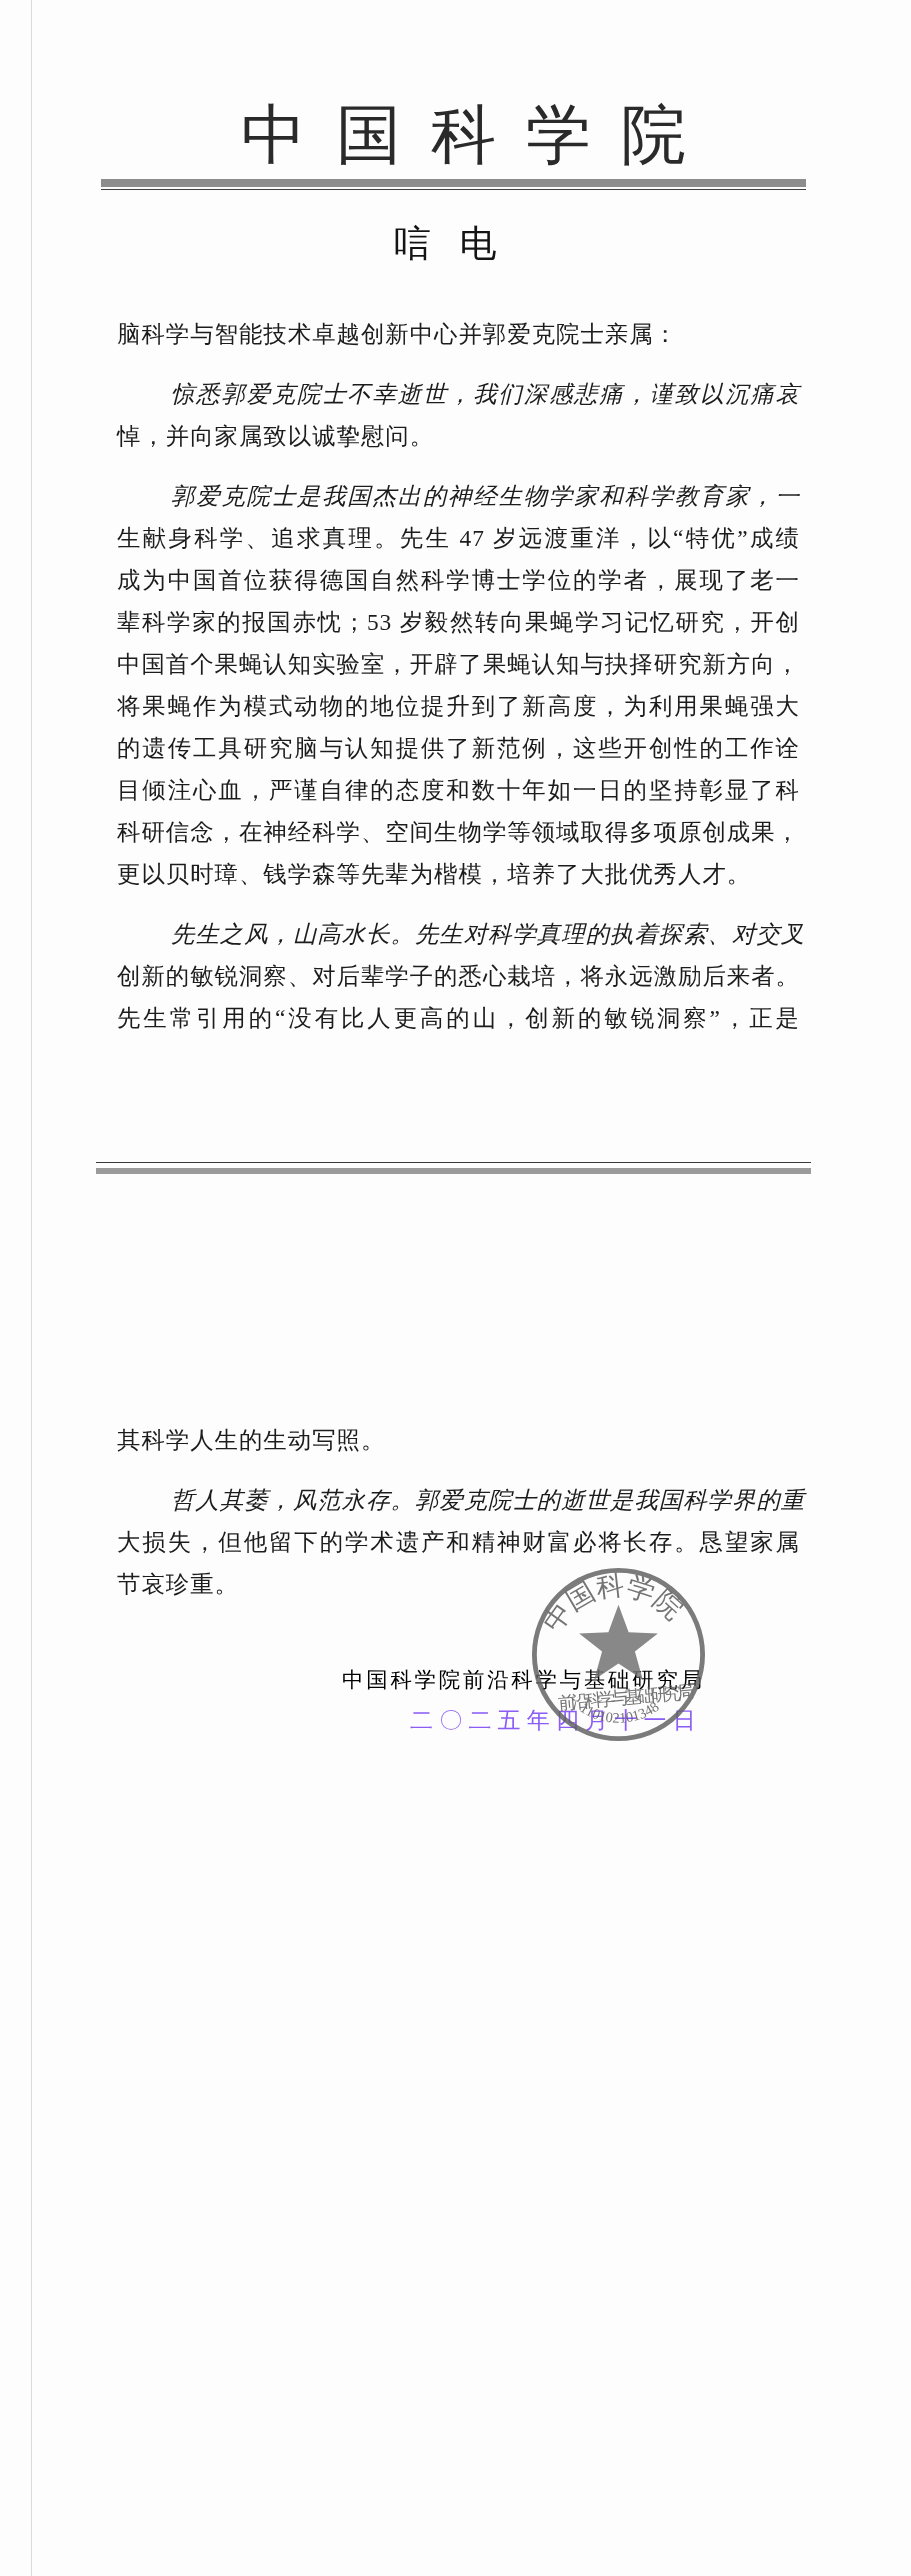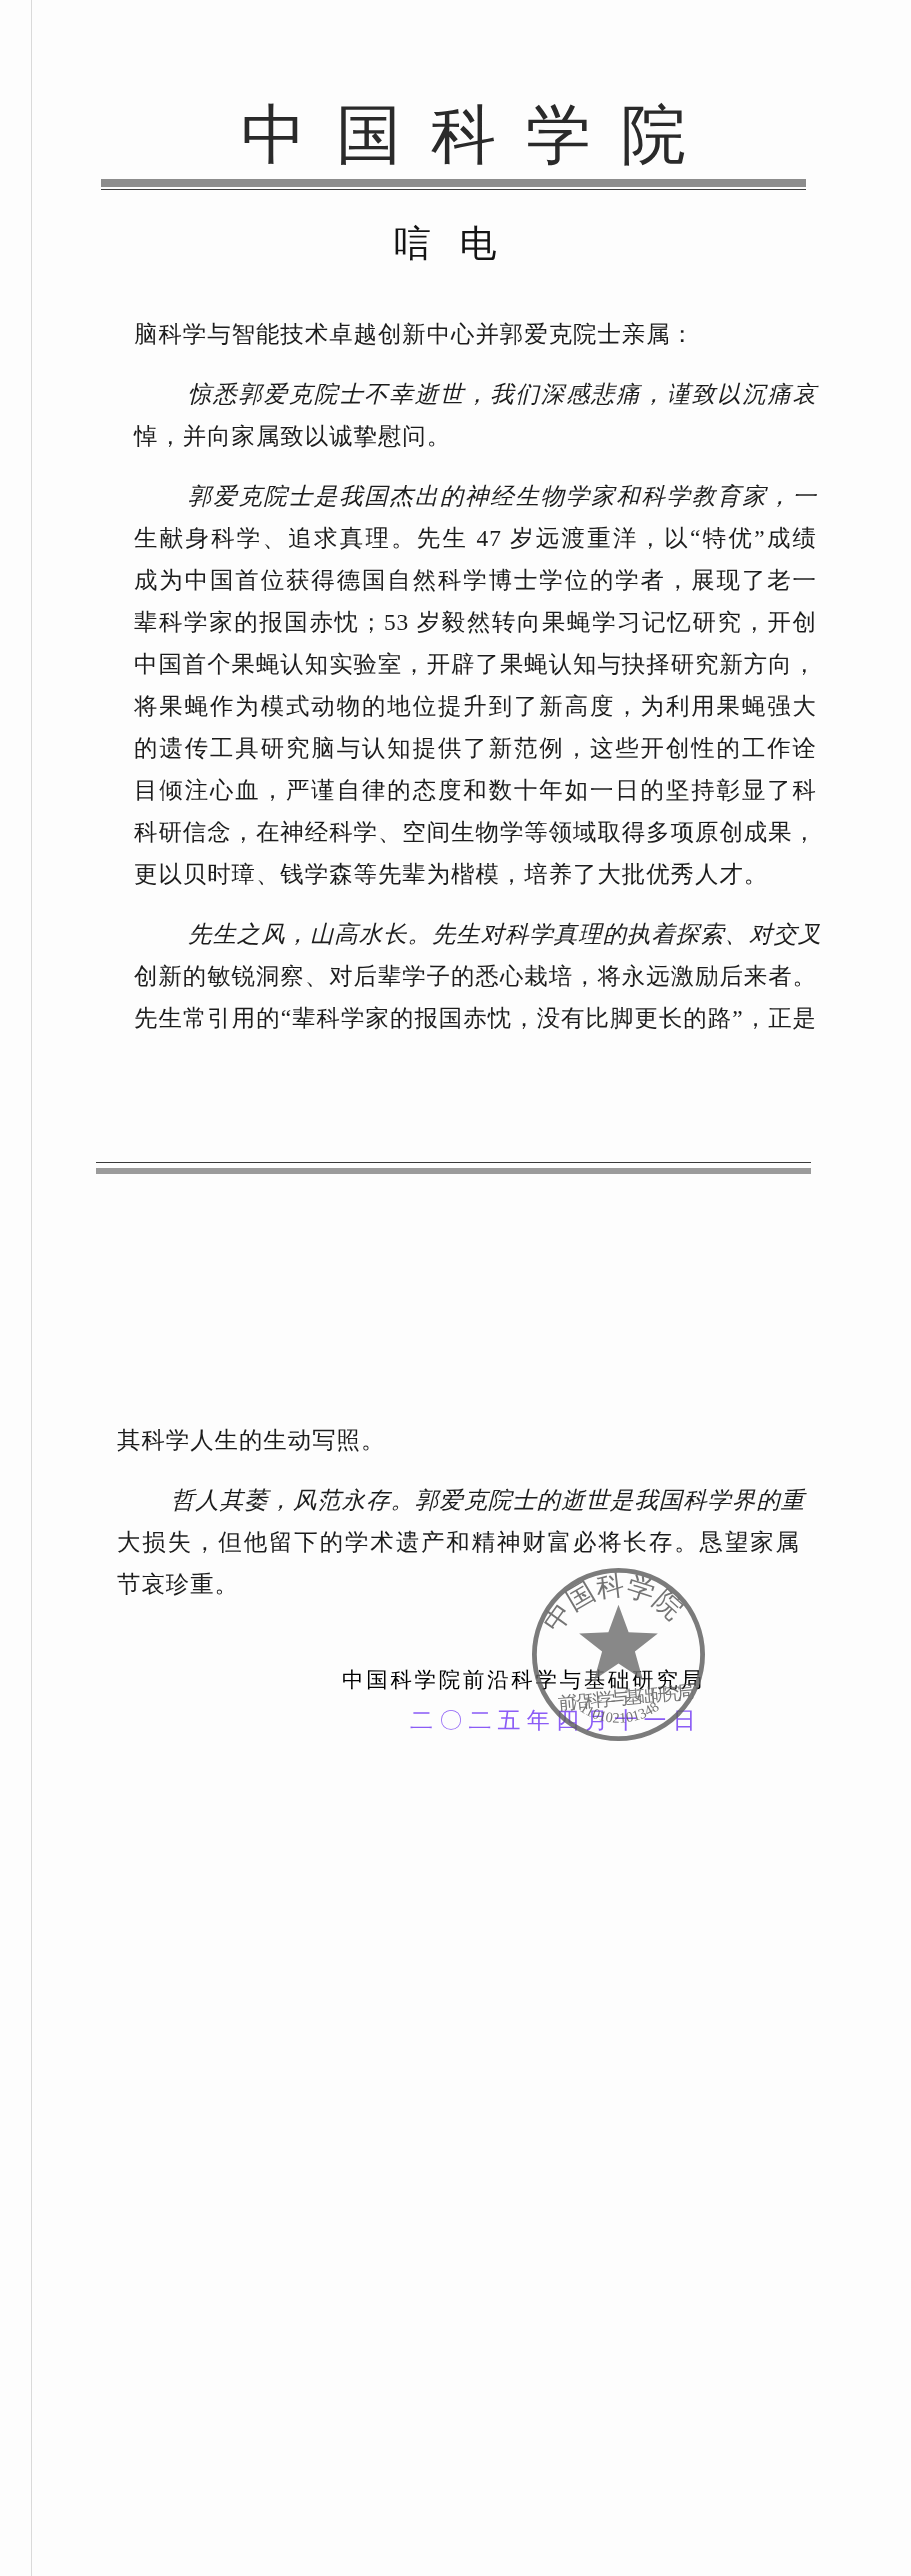--- a/index.html
+++ b/index.html
@@ -22,21 +22,21 @@
   .head-rule{position:absolute;left:101px;top:179px;width:705px;height:12.4px;}
   .head-rule .thick{position:absolute;left:0;top:0;width:100%;height:7.6px;background:#8d8d8d;}
   .head-rule .thin{position:absolute;left:0;top:9.6px;width:100%;height:1.4px;background:#3f3f3f;}
   .doc-title{
     position:absolute;left:394px;top:219px;
     font-size:37px;font-weight:400;letter-spacing:9.6px;white-space:nowrap;
     color:#141414;
   }
   
   .body-block{position:absolute;left:117px;width:683px;font-size:23.4px;letter-spacing:1px;}
-  #body-page1{top:313px;margin-left:17px;}
+  #body-page1{top:313px;}
   #body-page2{top:1419px;}
   .line{
     height:42px;line-height:42px;white-space:nowrap;
     text-align:justify;text-align-last:justify;
     color:#1c1c1c;
   }
   .line.no-j{text-align:left;text-align-last:left;}
   .line.ind{text-indent:54px;}
   .line.para-gap{margin-top:18px;font-style:italic;}
   
@@ -81,21 +81,21 @@
       <div class="line">成为中国首位获得德国自然科学博士学位的学者，展现了老一</div>
       <div class="line">辈科学家的报国赤忱；53 岁毅然转向果蝇学习记忆研究，开创</div>
       <div class="line">中国首个果蝇认知实验室，开辟了果蝇认知与抉择研究新方向，</div>
       <div class="line">将果蝇作为模式动物的地位提升到了新高度，为利用果蝇强大</div>
       <div class="line">的遗传工具研究脑与认知提供了新范例，这些开创性的工作诠</div>
       <div class="line">目倾注心血，严谨自律的态度和数十年如一日的坚持彰显了科</div>
       <div class="line">科研信念，在神经科学、空间生物学等领域取得多项原创成果，</div>
       <div class="line no-j">更以贝时璋、钱学森等先辈为楷模，培养了大批优秀人才。</div>
       <div class="line ind para-gap">先生之风，山高水长。先生对科学真理的执着探索、对交叉</div>
       <div class="line">创新的敏锐洞察、对后辈学子的悉心栽培，将永远激励后来者。</div>
-      <div class="line">先生常引用的“辈科学家的报国赤忱，没有比脚更长的路”，正是</div>
+      <div class="line">先生常引用的“没有比人更高的山，创新的敏锐洞察”，正是</div>
     </div>
 
   <div class="mid-rule">
     <div class="thin"></div>
     <div class="thick"></div>
   </div>
 
   <div class="body-block" id="body-page2">
       <div class="line no-j">其科学人生的生动写照。</div>
       <div class="line ind para-gap">哲人其萎，风范永存。郭爱克院士的逝世是我国科学界的重</div>

